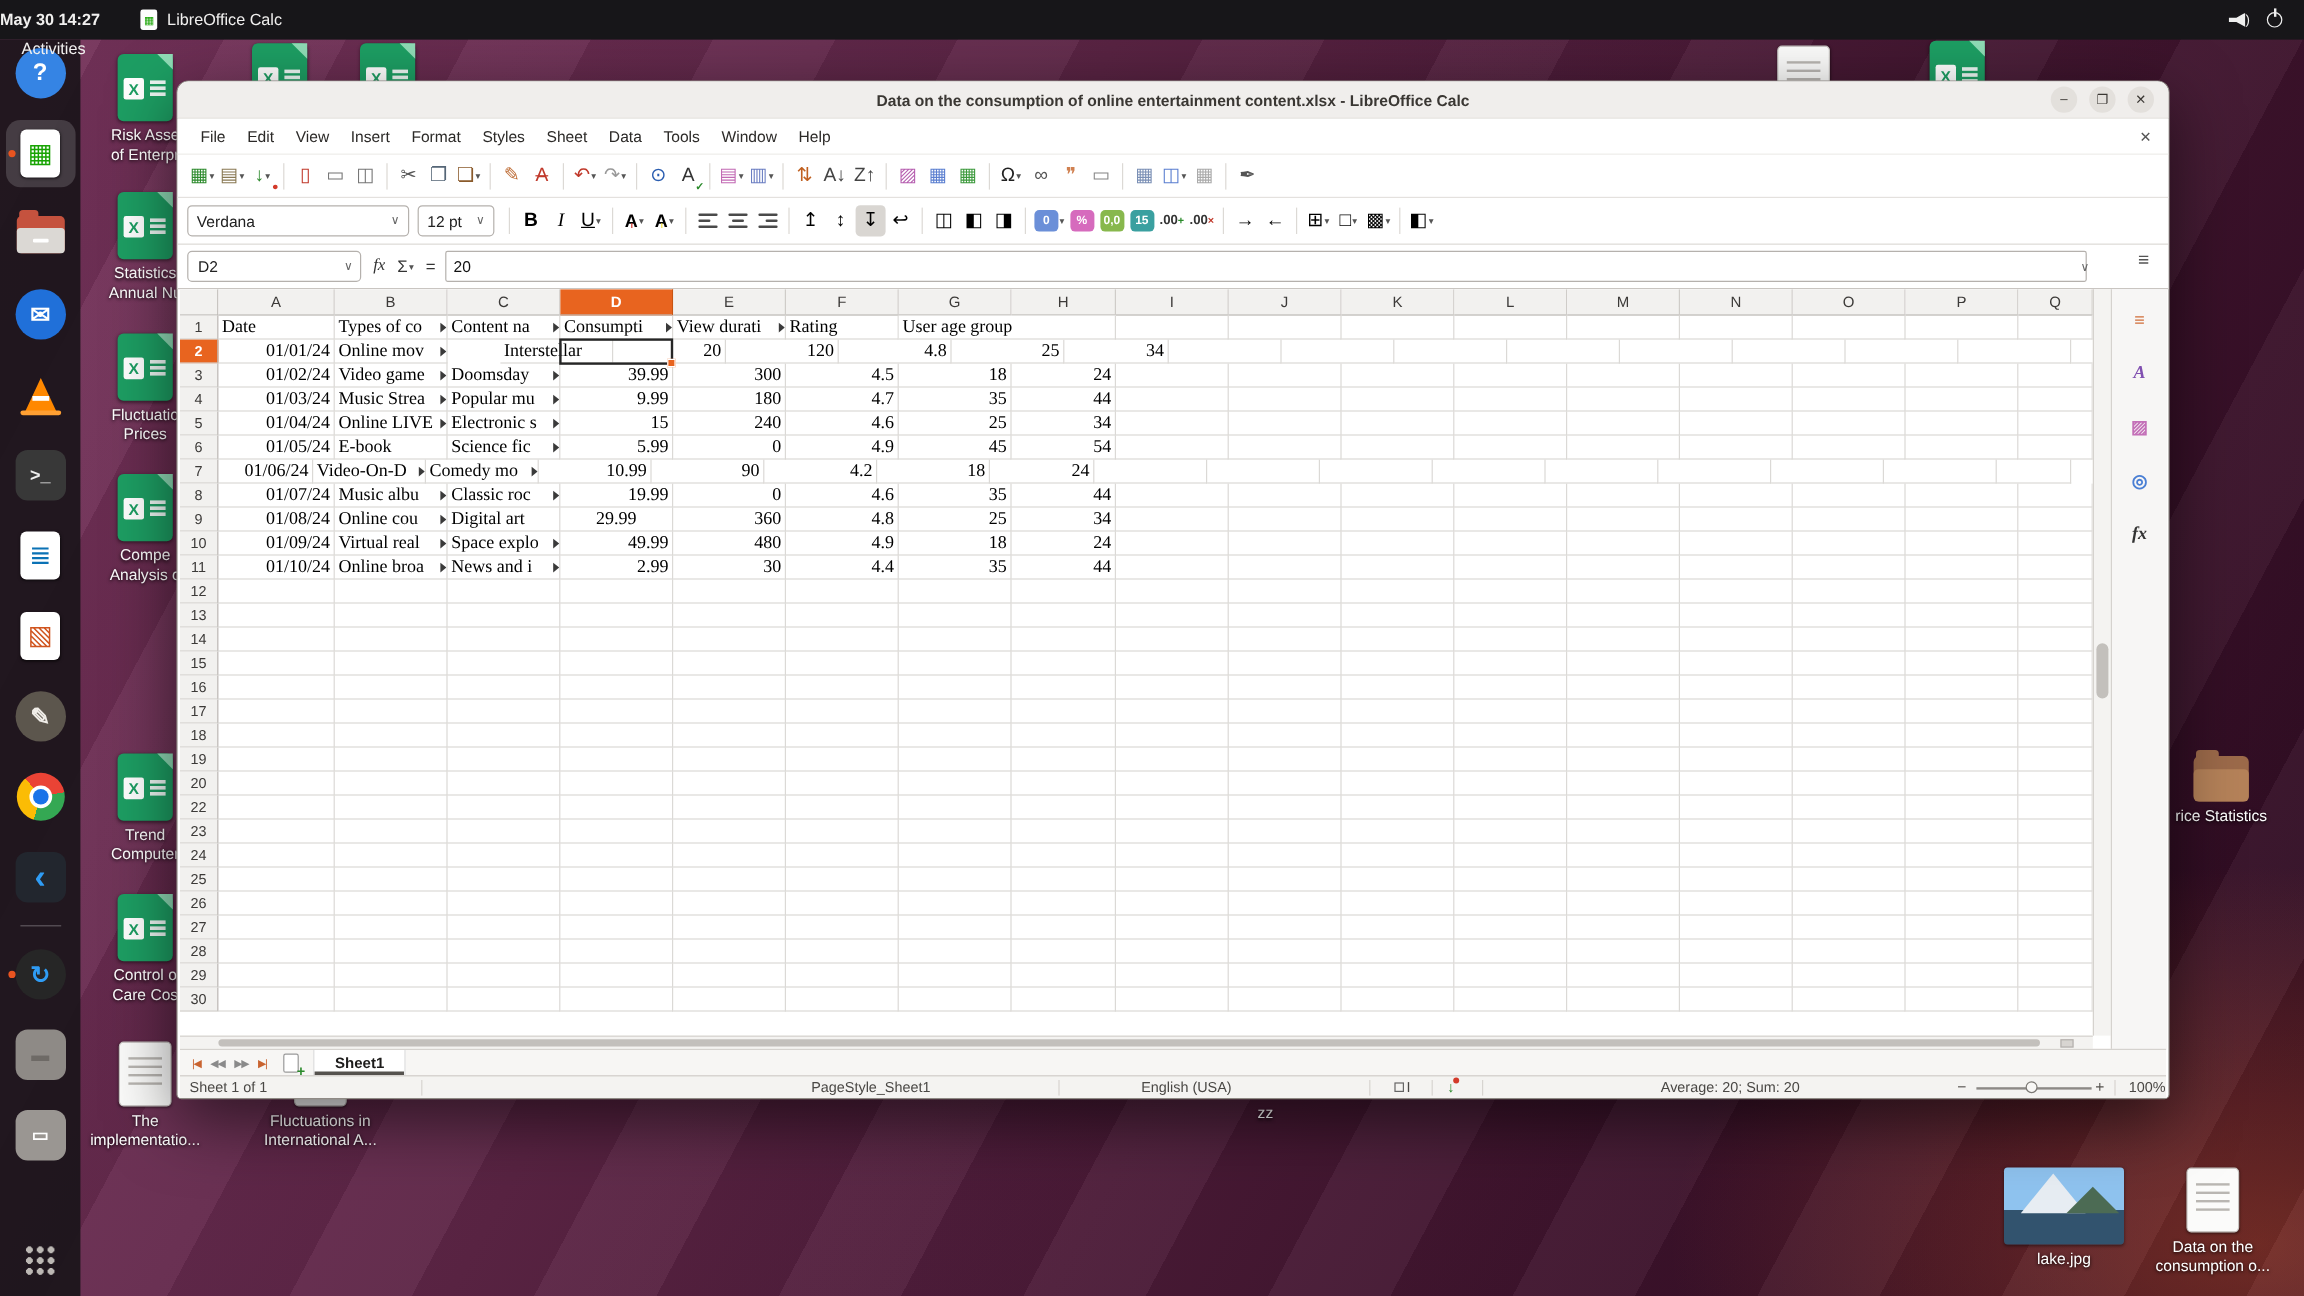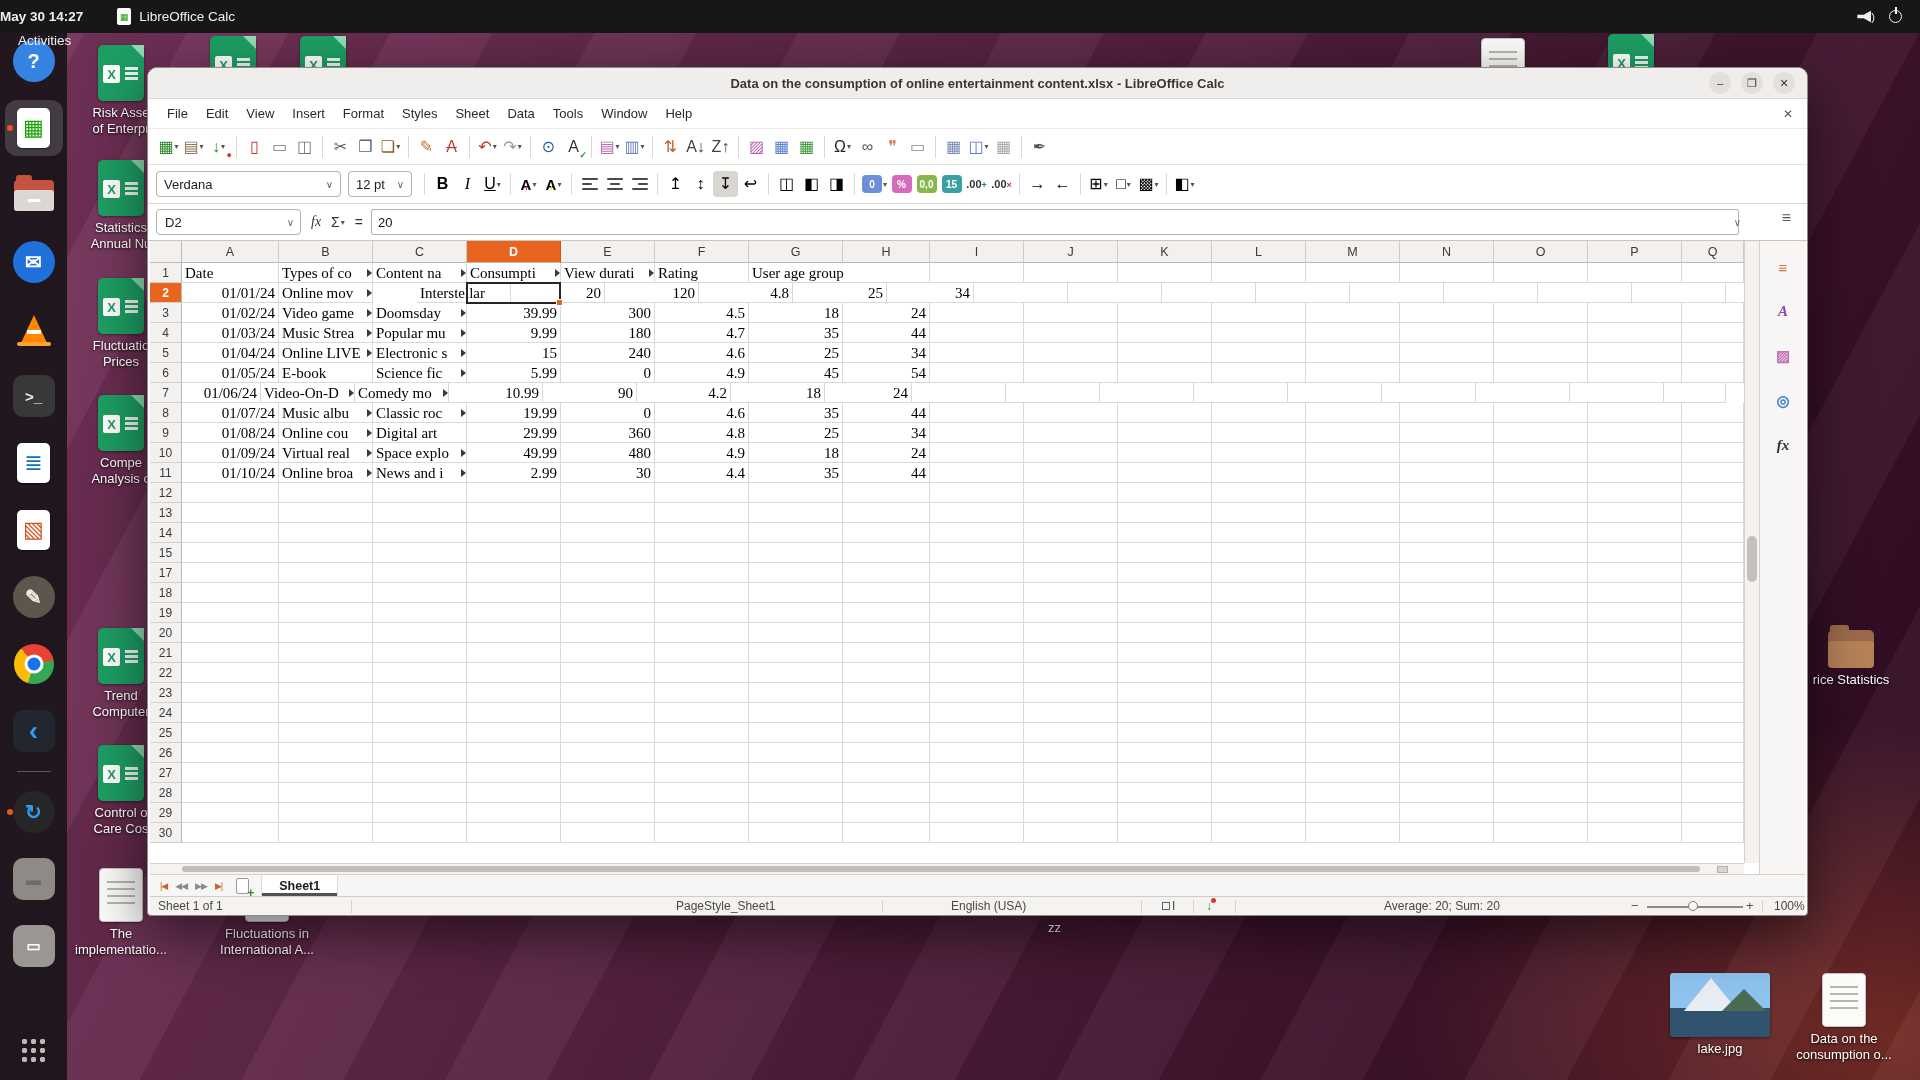--- a/index.html
+++ b/index.html
@@ -978,21 +978,21 @@
         <div class="gcell ar" style="width: 97px;">
           <span>01/08/24</span>
         </div>
         <div class="gcell" style="width: 94px;">
           <span>Online cou</span>
           <span class="tmark"></span>
         </div>
         <div class="gcell" style="width: 94px;">
           <span>Digital art</span>
         </div>
-        <div class="gcell ar" style="width: 94px;">
+        <div class="gcell ar" style="width: 94px; justify-content: center;">
           <span>29.99</span>
         </div>
         <div class="gcell ar" style="width: 94px;">
           <span>360</span>
         </div>
         <div class="gcell ar" style="width: 94px;">
           <span>4.8</span>
         </div>
         <div class="gcell ar" style="width: 94px;">
           <span>25</span>
@@ -1160,20 +1160,40 @@
         <div class="gcell" style="width: 94px;"></div>
         <div class="gcell" style="width: 94px;"></div>
         <div class="gcell" style="width: 94px;"></div>
         <div class="gcell" style="width: 94px;"></div>
         <div class="gcell" style="width: 94px;"></div>
         <div class="gcell" style="width: 94px;"></div>
         <div class="gcell" style="width: 94px;"></div>
         <div class="gcell" style="width: 62px;"></div>
       </div>
       <div class="grow">
+        <div class="rh">16</div>
+        <div class="gcell" style="width: 97px;"></div>
+        <div class="gcell" style="width: 94px;"></div>
+        <div class="gcell" style="width: 94px;"></div>
+        <div class="gcell" style="width: 94px;"></div>
+        <div class="gcell" style="width: 94px;"></div>
+        <div class="gcell" style="width: 94px;"></div>
+        <div class="gcell" style="width: 94px;"></div>
+        <div class="gcell" style="width: 87px;"></div>
+        <div class="gcell" style="width: 94px;"></div>
+        <div class="gcell" style="width: 94px;"></div>
+        <div class="gcell" style="width: 94px;"></div>
+        <div class="gcell" style="width: 94px;"></div>
+        <div class="gcell" style="width: 94px;"></div>
+        <div class="gcell" style="width: 94px;"></div>
+        <div class="gcell" style="width: 94px;"></div>
+        <div class="gcell" style="width: 94px;"></div>
+        <div class="gcell" style="width: 62px;"></div>
+      </div>
+      <div class="grow">
         <div class="rh">17</div>
         <div class="gcell" style="width: 97px;"></div>
         <div class="gcell" style="width: 94px;"></div>
         <div class="gcell" style="width: 94px;"></div>
         <div class="gcell" style="width: 94px;"></div>
         <div class="gcell" style="width: 94px;"></div>
         <div class="gcell" style="width: 94px;"></div>
         <div class="gcell" style="width: 94px;"></div>
         <div class="gcell" style="width: 87px;"></div>
         <div class="gcell" style="width: 94px;"></div>
@@ -1221,40 +1241,20 @@
         <div class="gcell" style="width: 94px;"></div>
         <div class="gcell" style="width: 94px;"></div>
         <div class="gcell" style="width: 94px;"></div>
         <div class="gcell" style="width: 94px;"></div>
         <div class="gcell" style="width: 94px;"></div>
         <div class="gcell" style="width: 94px;"></div>
         <div class="gcell" style="width: 62px;"></div>
       </div>
       <div class="grow">
         <div class="rh">20</div>
-        <div class="gcell" style="width: 97px;"></div>
-        <div class="gcell" style="width: 94px;"></div>
-        <div class="gcell" style="width: 94px;"></div>
-        <div class="gcell" style="width: 94px;"></div>
-        <div class="gcell" style="width: 94px;"></div>
-        <div class="gcell" style="width: 94px;"></div>
-        <div class="gcell" style="width: 94px;"></div>
-        <div class="gcell" style="width: 87px;"></div>
-        <div class="gcell" style="width: 94px;"></div>
-        <div class="gcell" style="width: 94px;"></div>
-        <div class="gcell" style="width: 94px;"></div>
-        <div class="gcell" style="width: 94px;"></div>
-        <div class="gcell" style="width: 94px;"></div>
-        <div class="gcell" style="width: 94px;"></div>
-        <div class="gcell" style="width: 94px;"></div>
-        <div class="gcell" style="width: 94px;"></div>
-        <div class="gcell" style="width: 62px;"></div>
-      </div>
-      <div class="grow">
-        <div class="rh">21</div>
         <div class="gcell" style="width: 97px;"></div>
         <div class="gcell" style="width: 94px;"></div>
         <div class="gcell" style="width: 94px;"></div>
         <div class="gcell" style="width: 94px;"></div>
         <div class="gcell" style="width: 94px;"></div>
         <div class="gcell" style="width: 94px;"></div>
         <div class="gcell" style="width: 94px;"></div>
         <div class="gcell" style="width: 87px;"></div>
         <div class="gcell" style="width: 94px;"></div>
         <div class="gcell" style="width: 94px;"></div>

